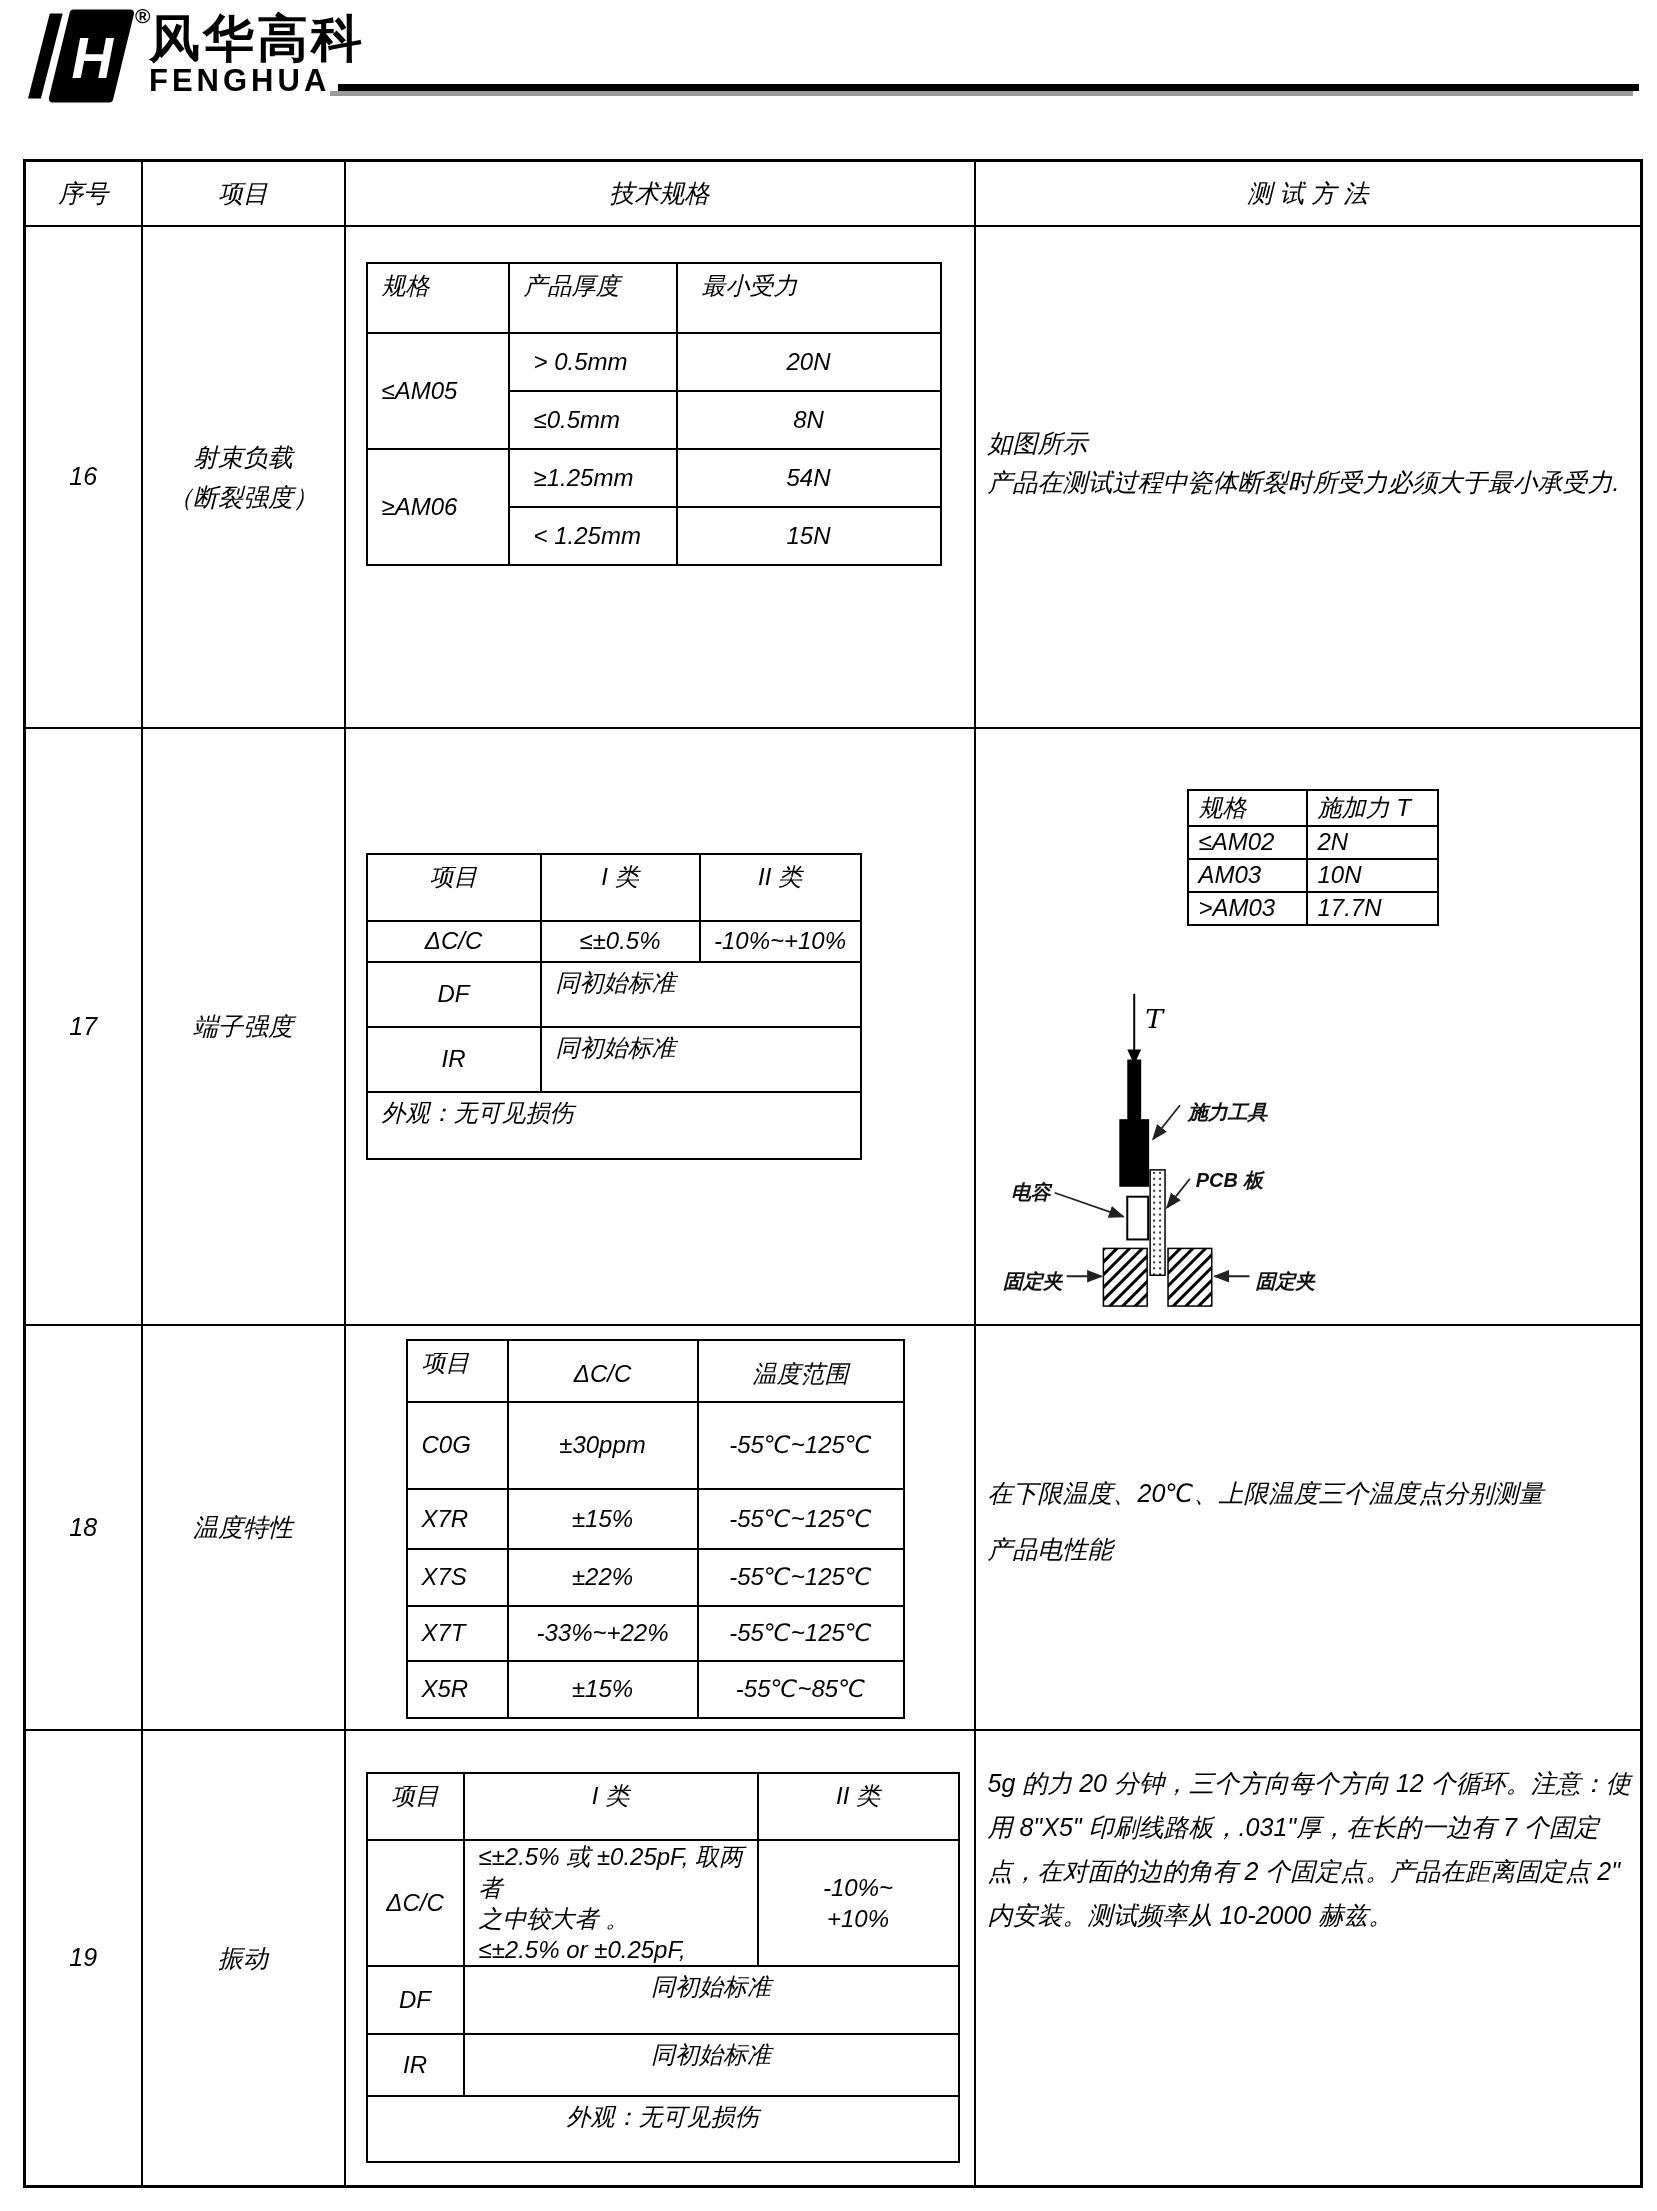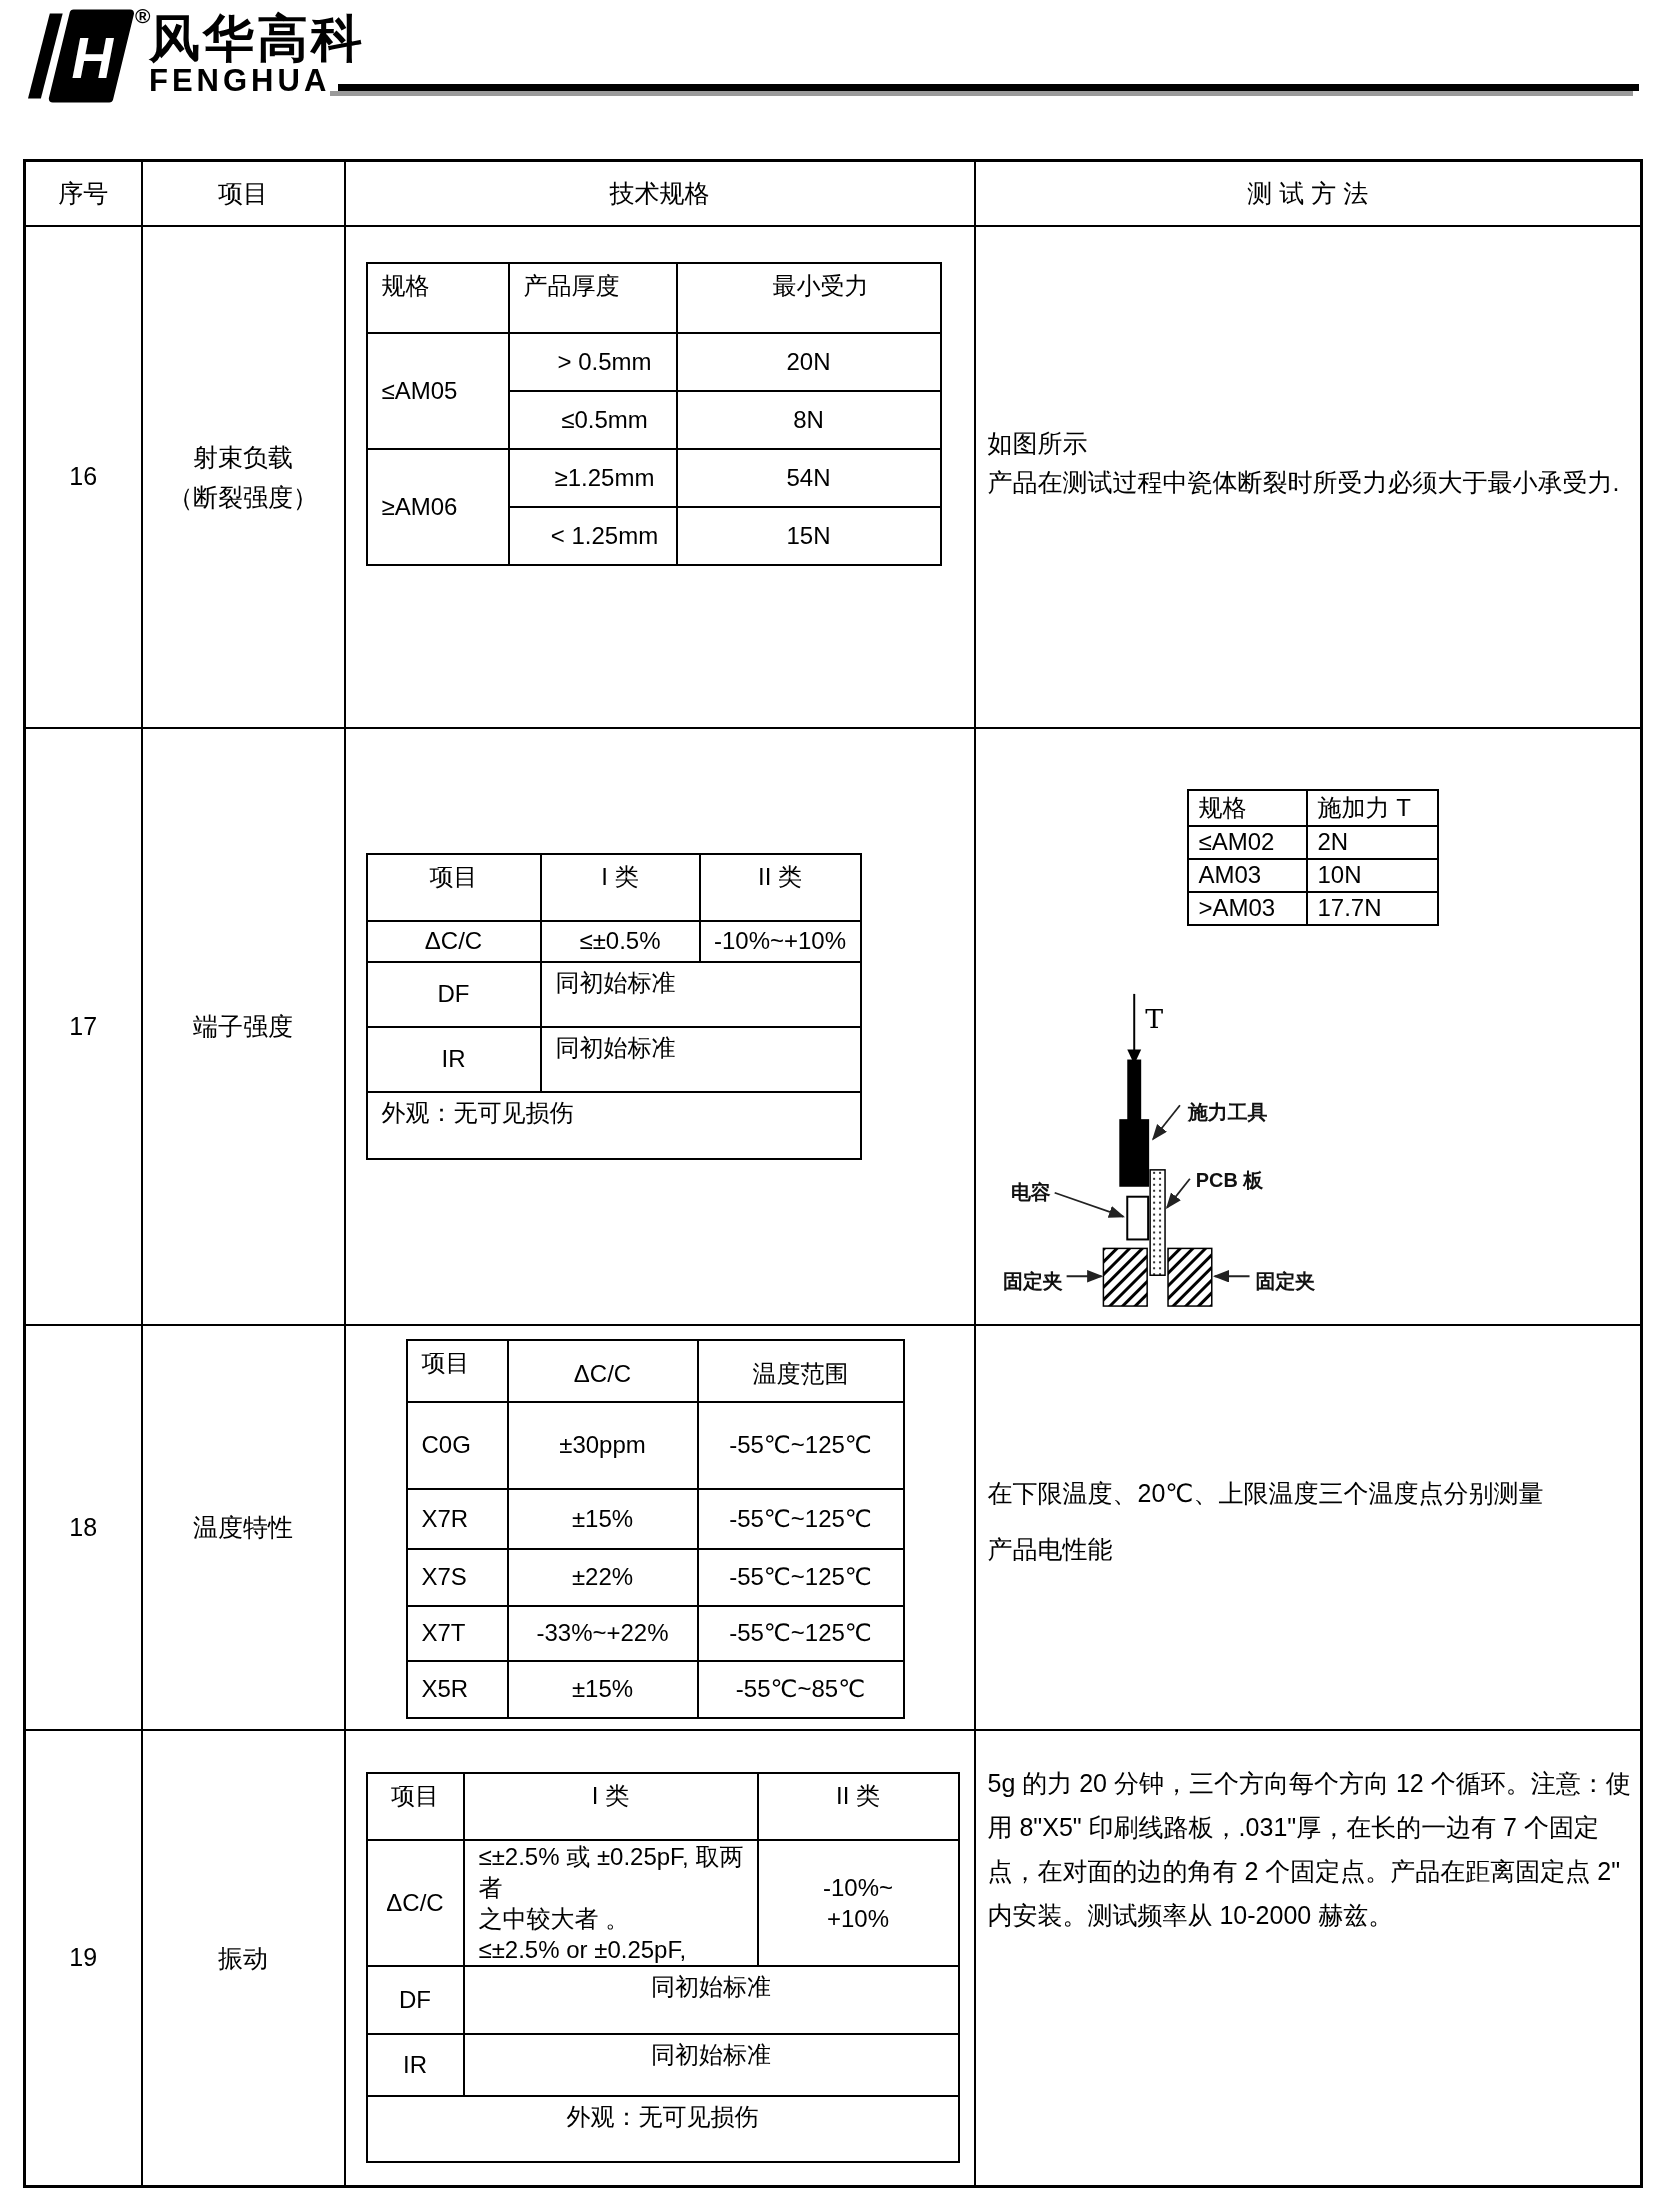--- a/index.html
+++ b/index.html
@@ -13,32 +13,32 @@
   .brand{position:absolute;left:149px;top:14px;}
   .brand-cn{font-size:51px;font-weight:bold;letter-spacing:3px;line-height:49px;}
   .brand-en{font-size:31px;font-weight:bold;letter-spacing:4px;line-height:36px;}
   .doc-title{position:absolute;left:1100px;top:20px;font-size:33px;font-weight:bold;}
   .rule-black{position:absolute;left:338px;top:84px;width:1301px;height:7px;background:#000;}
   .rule-gray{position:absolute;left:330px;top:91px;width:1303px;height:5px;background:#9a9a9a;}
 
   
   table{border-collapse:collapse;table-layout:fixed;}
   .main{position:absolute;left:23px;top:159px;width:1617px;border:3px solid #000;}
-  .main>tbody>tr>th,.main>tbody>tr>td{border:2px solid #000;padding:0;font-weight:normal;}
+  .main>tbody>tr>th,.main>tbody>tr>td{border:2px solid #000;padding:0;font-weight:normal;font-style:italic;}
   .hc{font-size:25px;text-align:center;vertical-align:middle;}
   .c-no{font-size:25px;text-align:center;vertical-align:middle;}
   .c-item{font-size:25px;text-align:center;vertical-align:middle;line-height:40px;}
   .c-spec,.c-method{position:relative;vertical-align:top;}
 
   
   .inner{position:absolute;font-size:24px;background:#fff;}
   .inner th,.inner td{border:2px solid #000;padding:0;font-weight:normal;font-size:24px;}
   .inner th{vertical-align:top;padding-top:6px;}
   .tl{text-align:left;padding-left:14px !important;}
-  .tl2{text-align:center;padding-left:24px !important;}
+  .tl2{text-align:left;padding-left:24px !important;}
   .ctr{text-align:center;}
   .mid{vertical-align:middle;}
   .vtop{vertical-align:top !important;padding-top:4px !important;}
 
   .mtext{position:absolute;font-size:25px;line-height:39px;}
   .force{position:absolute;font-size:24px;}
   .force th,.force td{border:2px solid #000;padding:1px 0 1px 10px;text-align:left;font-weight:normal;font-size:24px;vertical-align:middle;}
   .diagram{position:absolute;}
 </style>
 </head>

